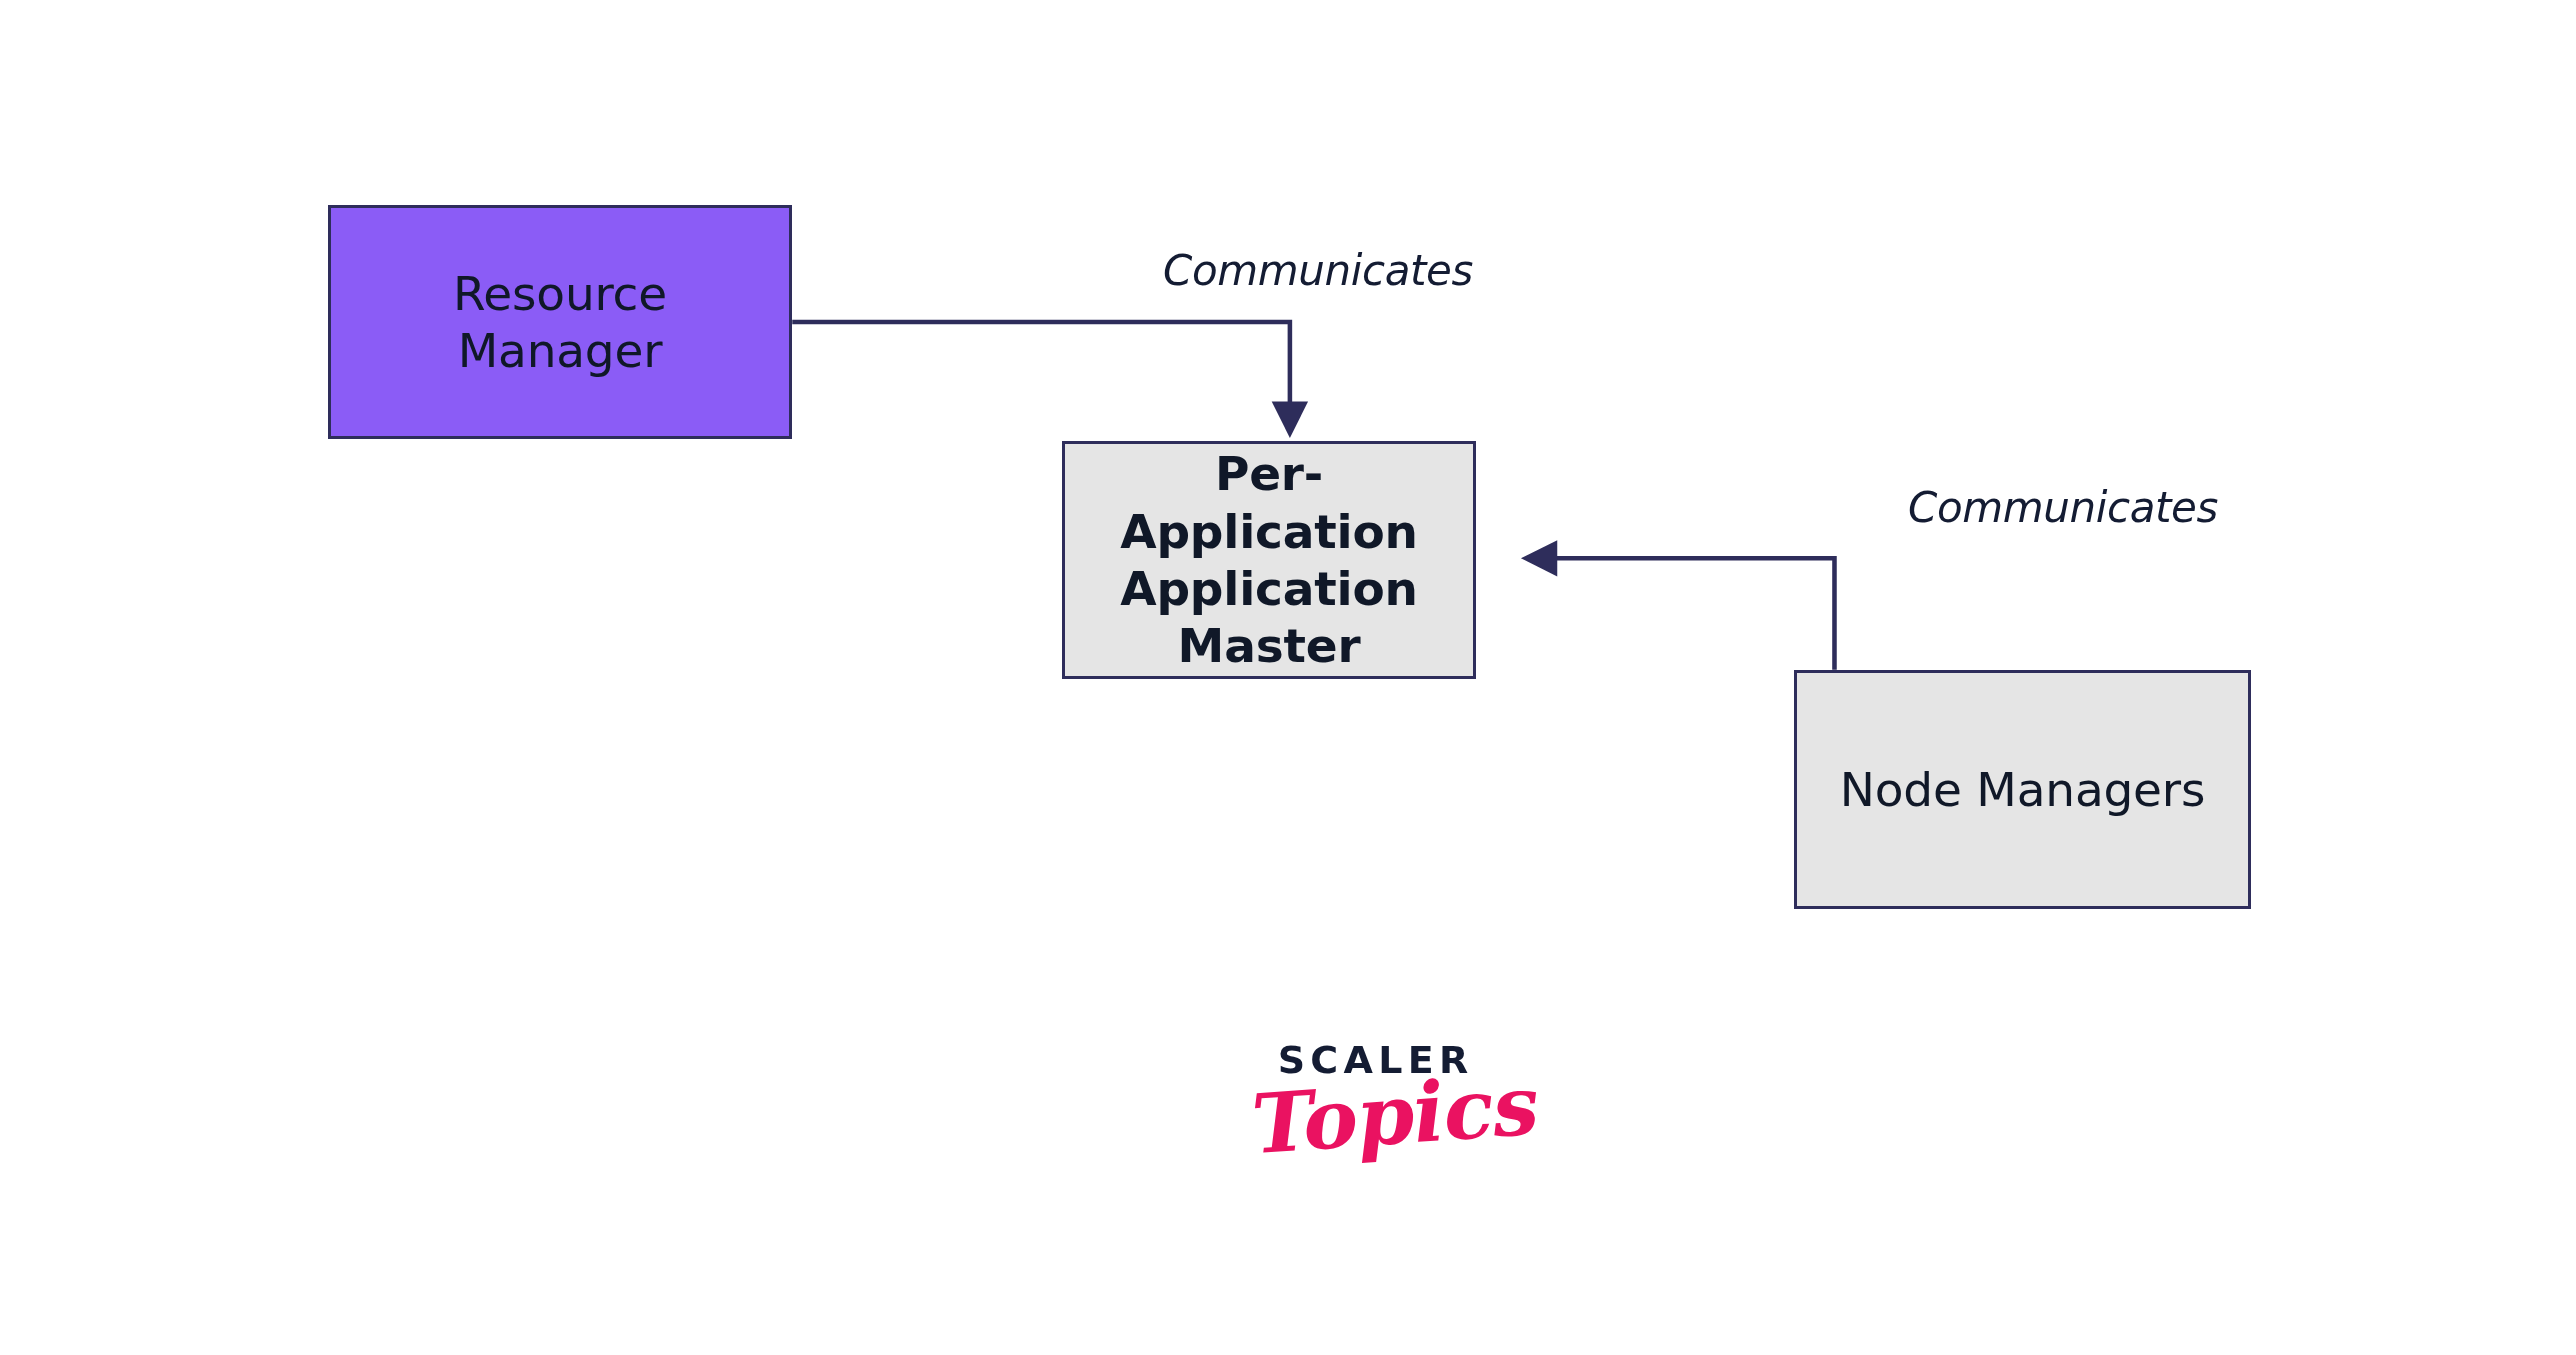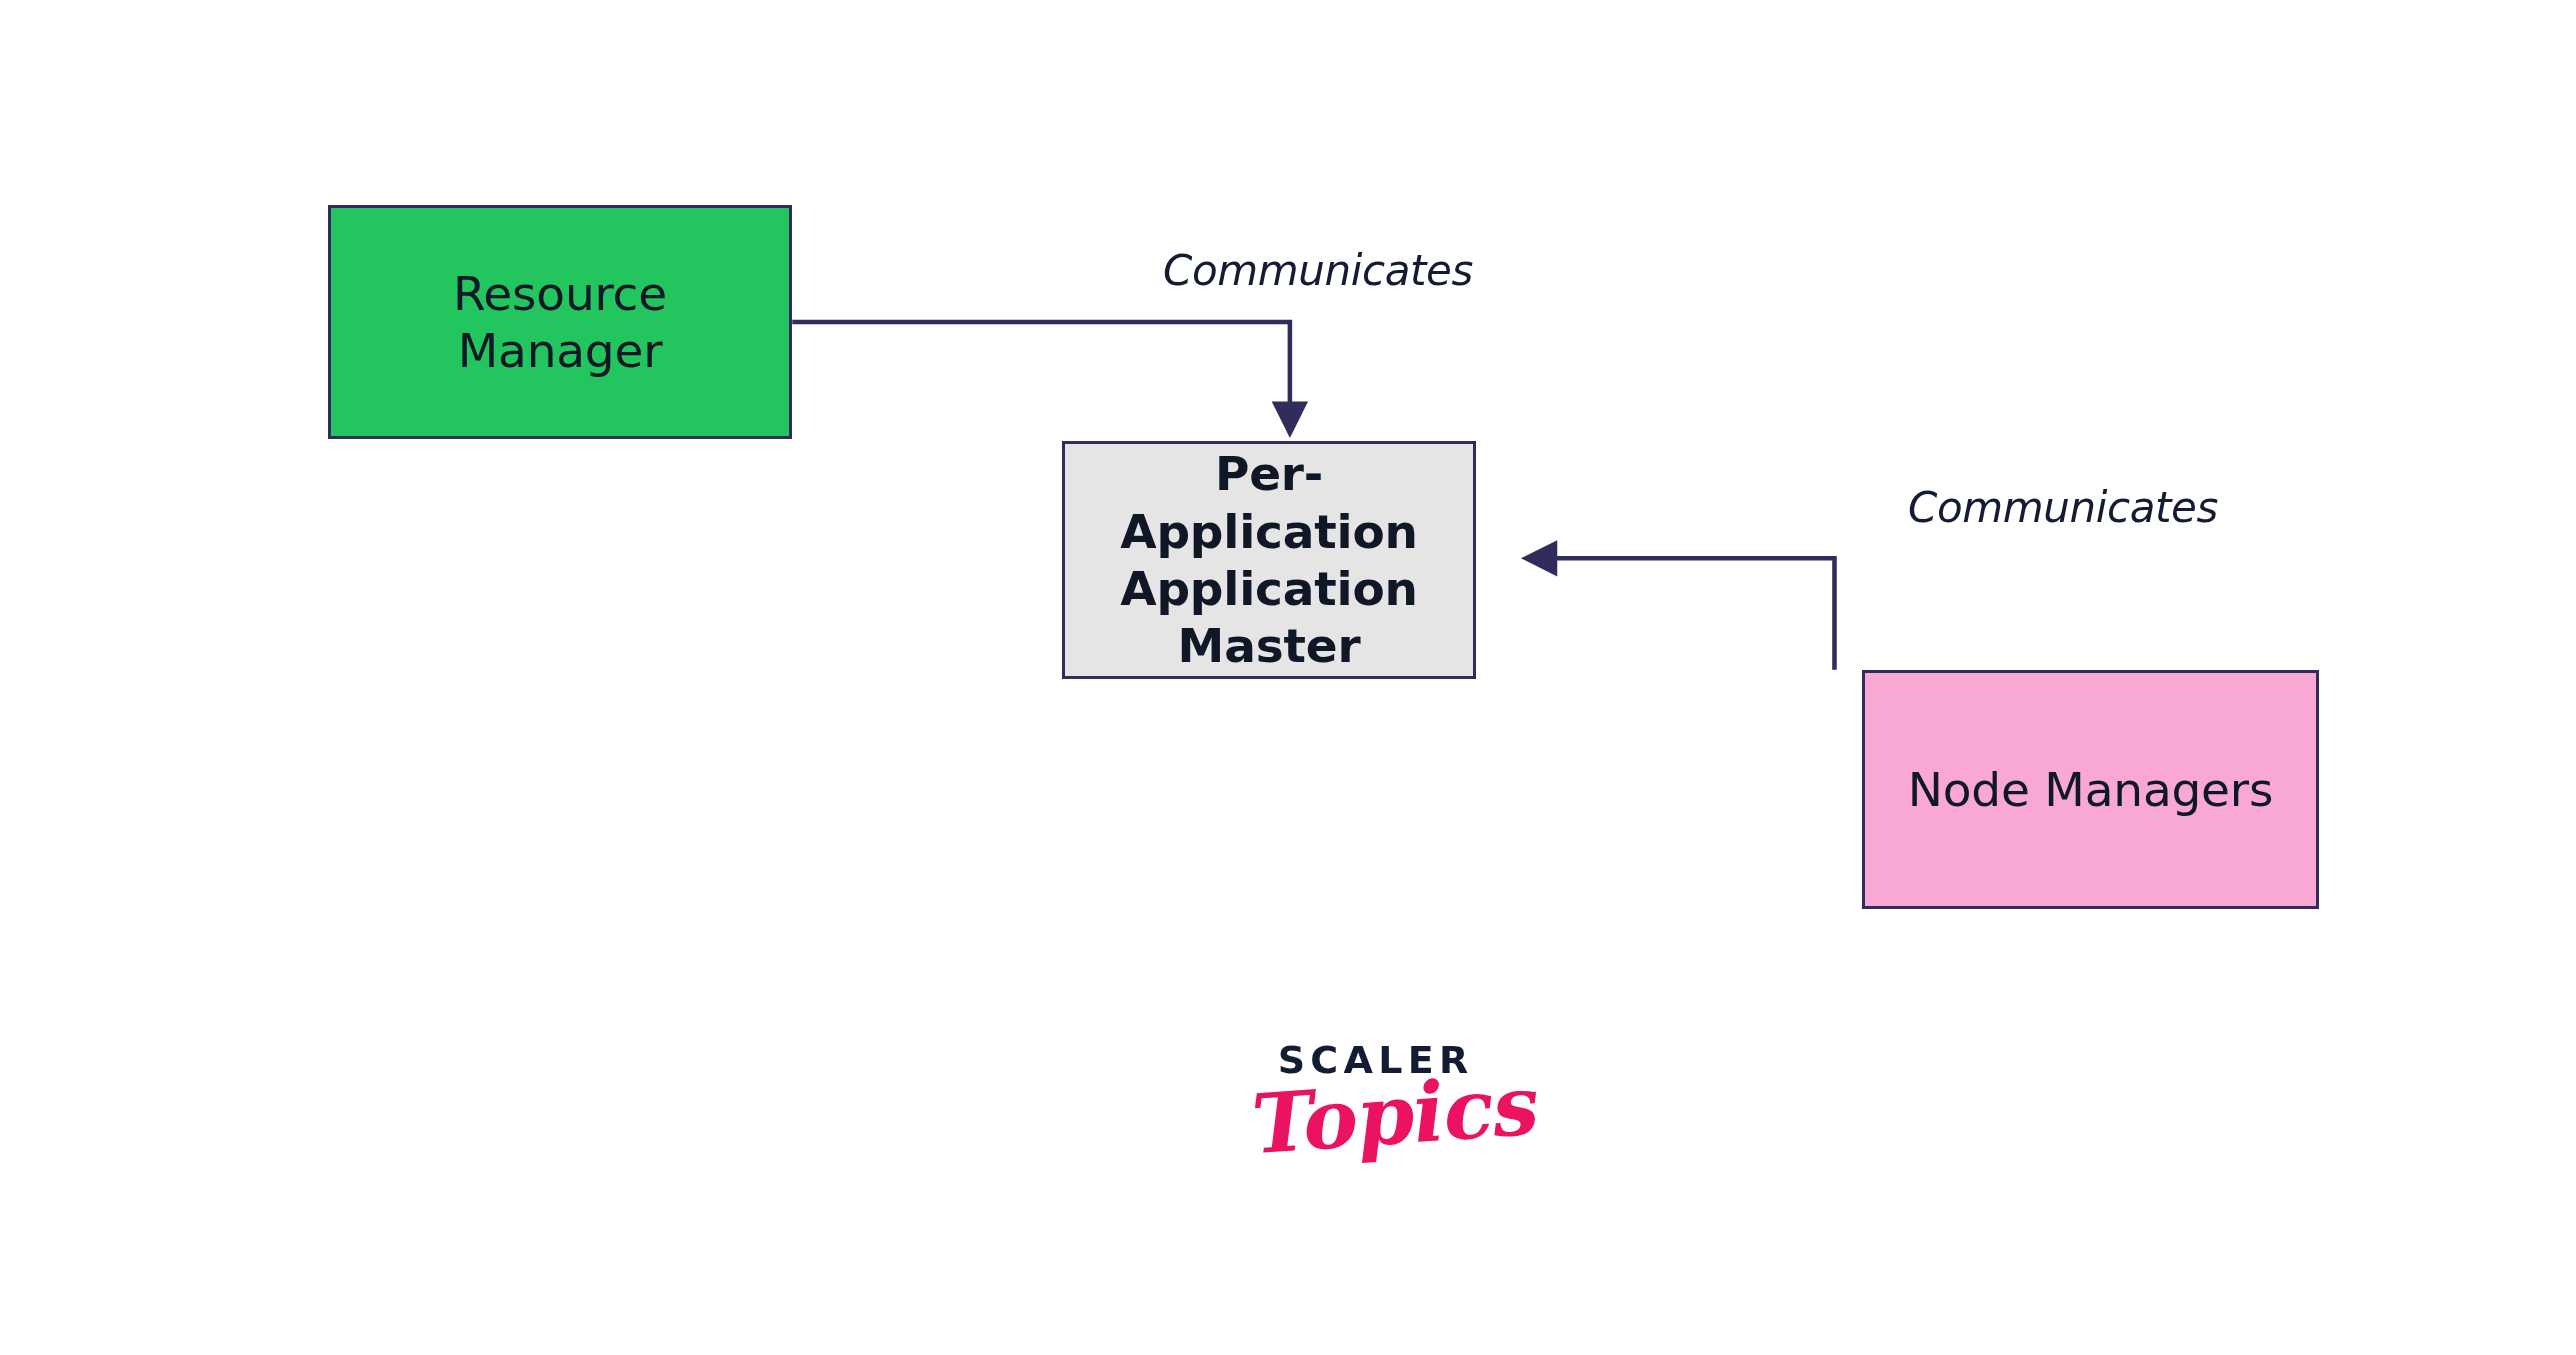--- a/index.html
+++ b/index.html
@@ -39,36 +39,36 @@
     width: 100%;
     padding: 0 9px;
     white-space: pre-line;
   }
 
   #node-resource-manager {
     left: 328px;
     top: 205px;
     width: 464px;
     height: 234px;
-    background: #22c55e;
+    background: #8b5cf6;
   }
   #node-app-master {
     left: 1062px;
     top: 441px;
     width: 414px;
     height: 238px;
     background: #e5e5e5;
     font-weight: bold;
   }
   #node-node-managers {
-    left: 1862px;
+    left: 1794px;
     top: 670px;
     width: 457px;
     height: 239px;
-    background: #f9a8d4;
+    background: #e5e5e5;
   }
 
   
   #connectors {
     position: absolute;
     left: 0;
     top: 0;
     width: 2576px;
     height: 1356px;
     pointer-events: none;

